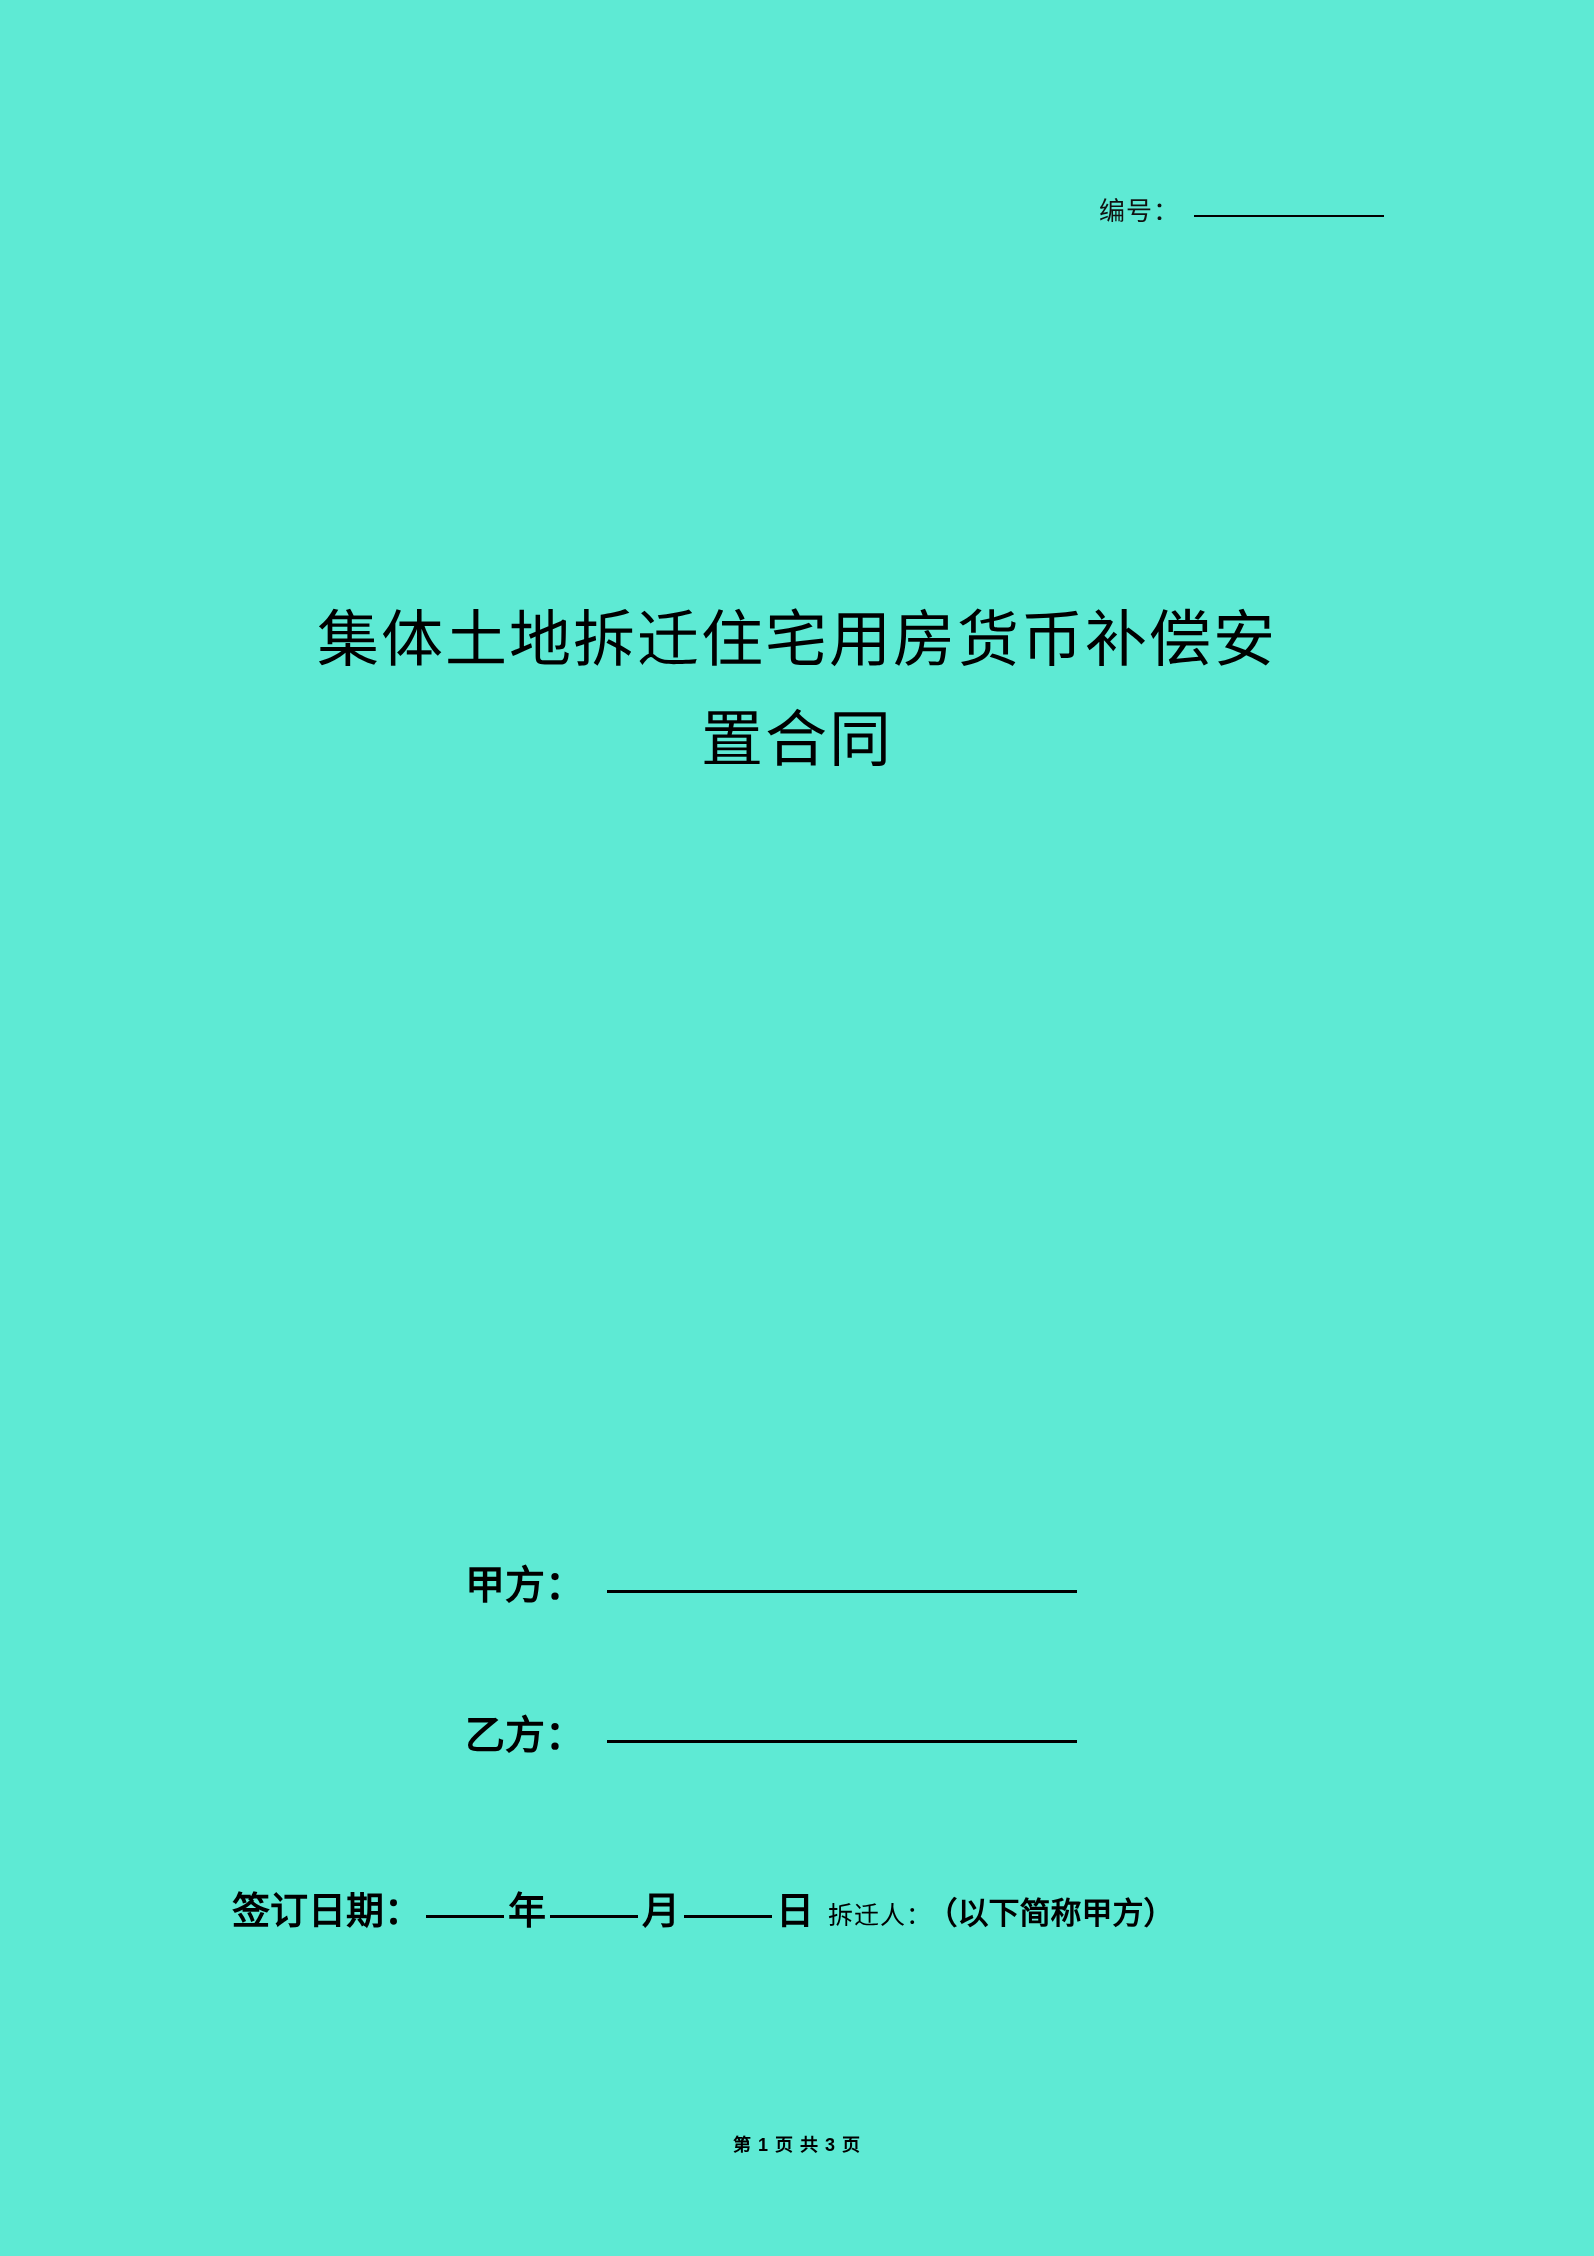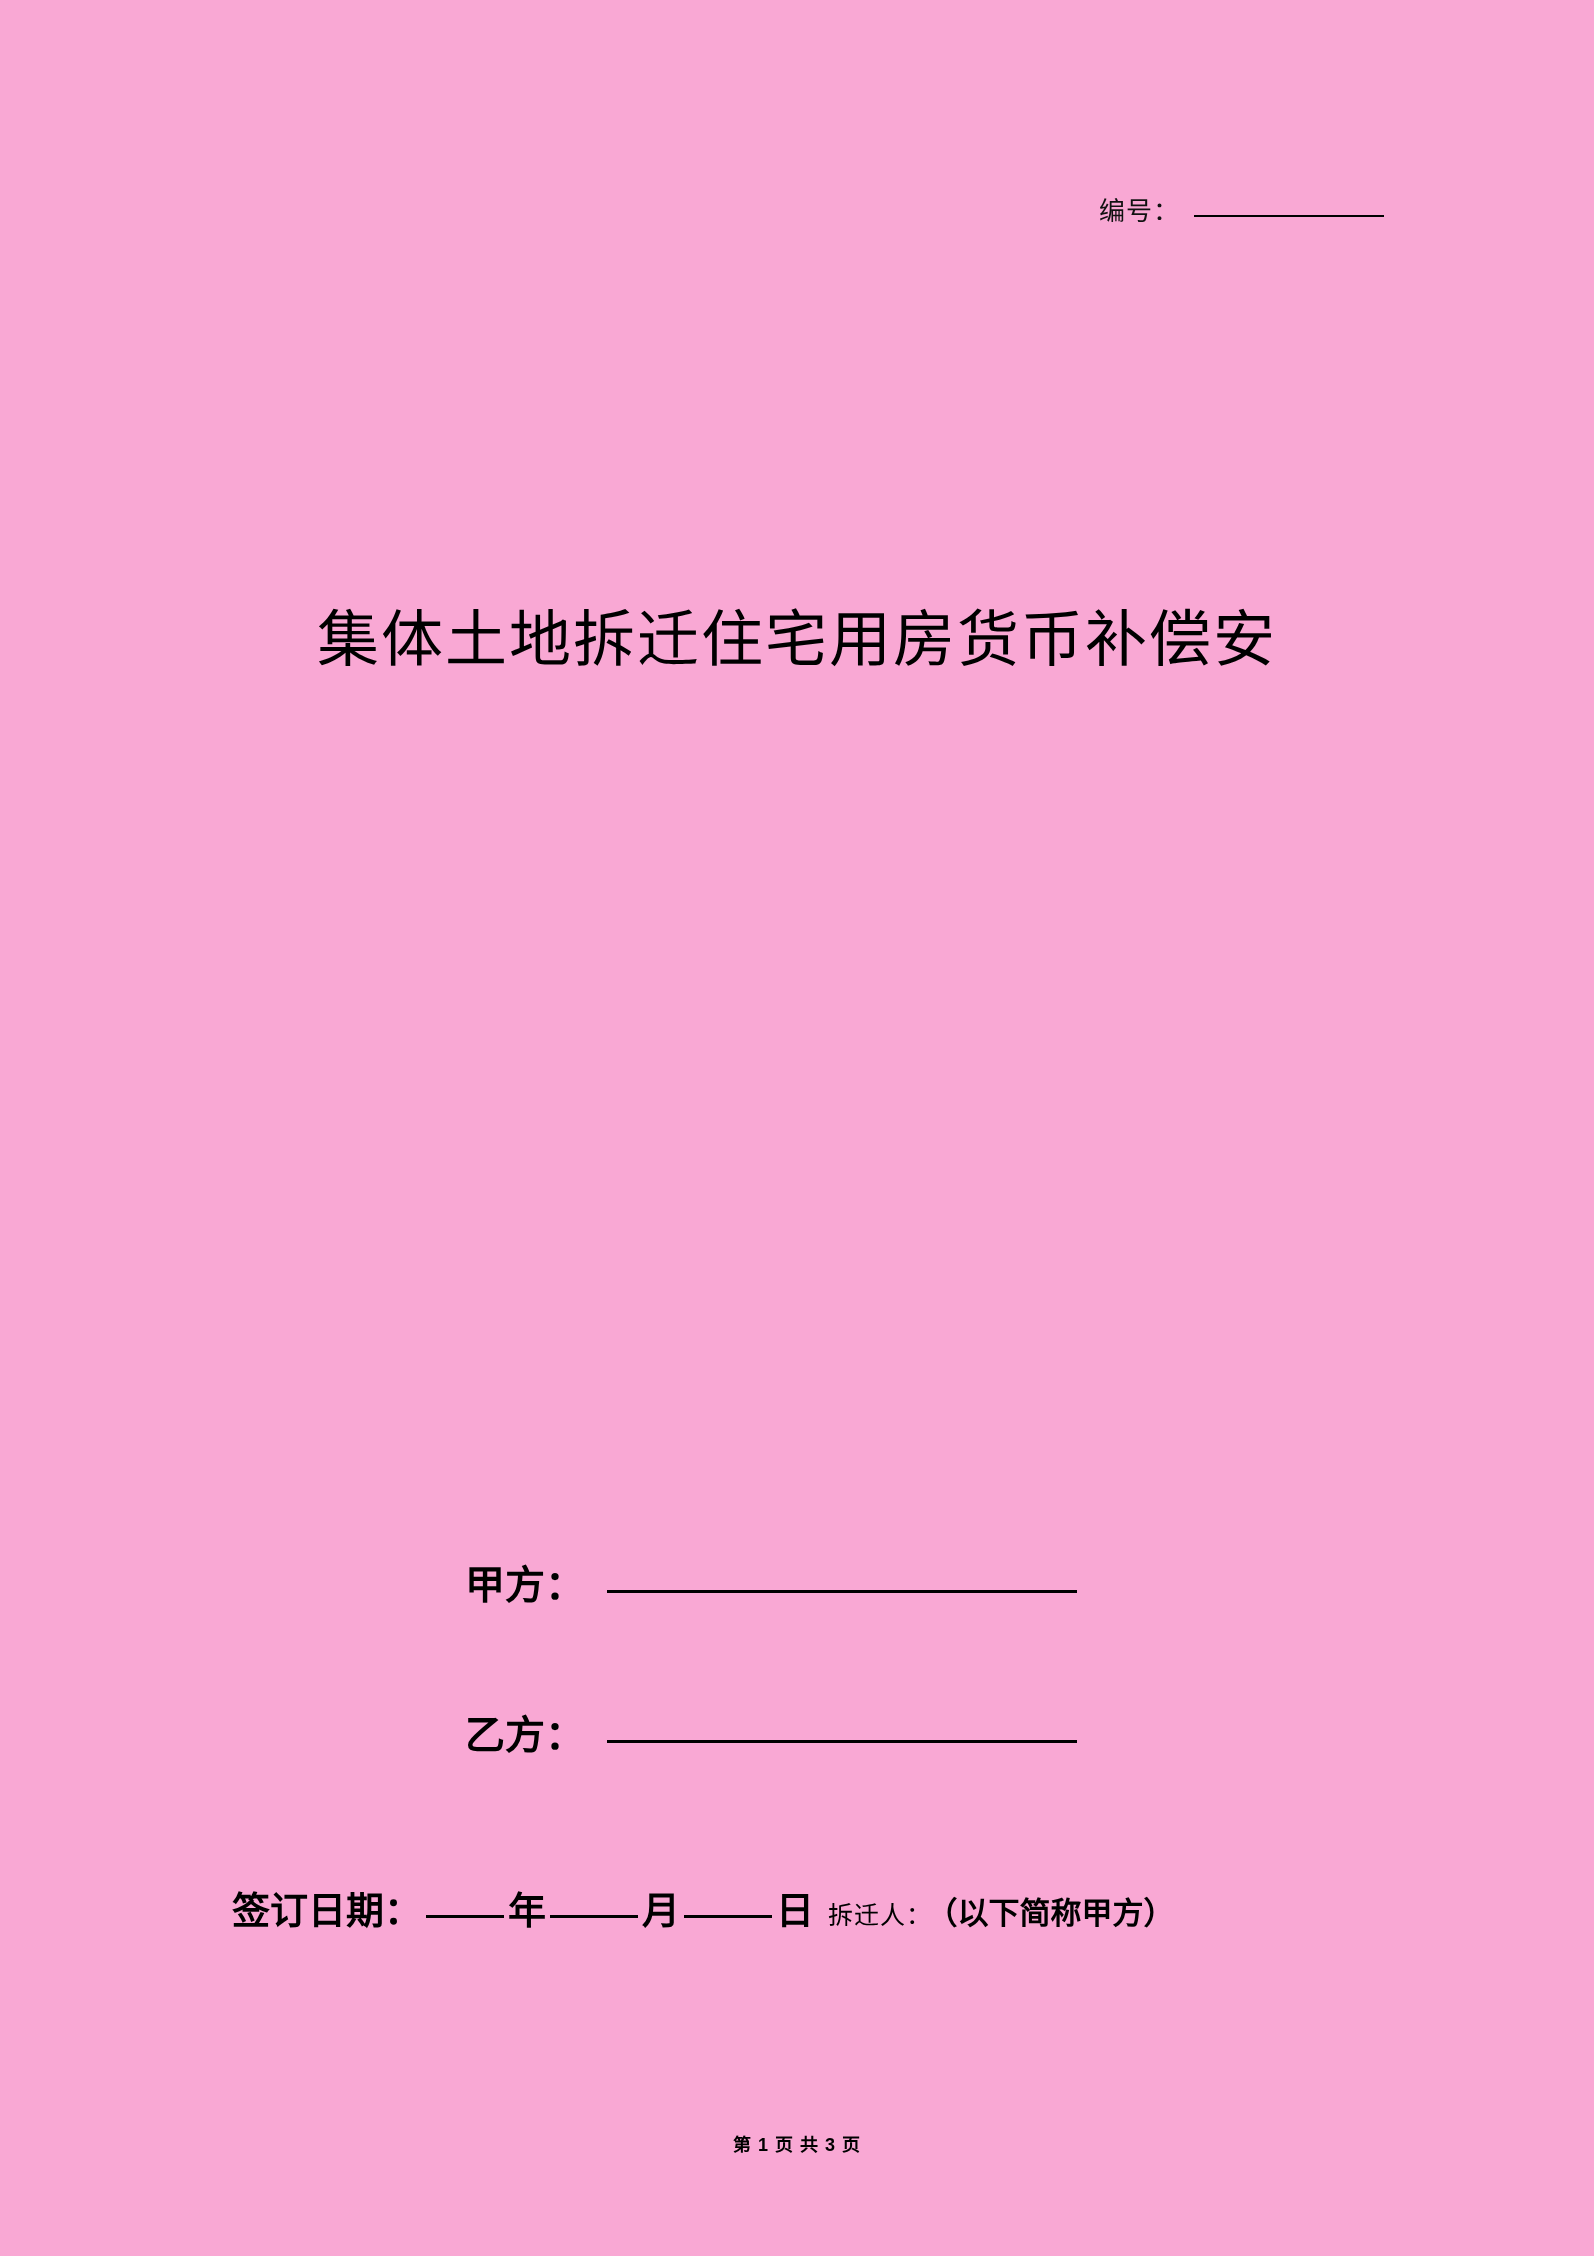--- a/index.html
+++ b/index.html
@@ -8,21 +8,21 @@
     background: #ffffff;
   }
   body {
     font-family: "Liberation Sans", "DejaVu Sans", sans-serif;
     color: #000000;
   }
   .page {
     position: relative;
     width: 1594px;
     height: 2256px;
-    background: #f9a8d4;
+    background: #5eead4;
     overflow: hidden;
     box-sizing: border-box;
   }
 
   
   .doc-number {
     position: absolute;
     top: 190px;
     left: 0;
     width: 1594px;
@@ -164,20 +164,21 @@
 <body>
 
 <div class="page">
 
   <div class="doc-number">
     <span class="label">编号：</span><span class="rule"></span>
   </div>
 
   <div class="title-block">
     <div class="title-line line1">集体土地拆迁住宅用房货币补偿安</div>
+    <div class="title-line line2">置合同</div>
   </div>
 
   <div class="parties">
     <div class="party-row">
       <span class="plabel">甲方：</span><span class="prule"></span>
     </div>
     <div class="party-row">
       <span class="plabel">乙方：</span><span class="prule"></span>
     </div>
   </div>

